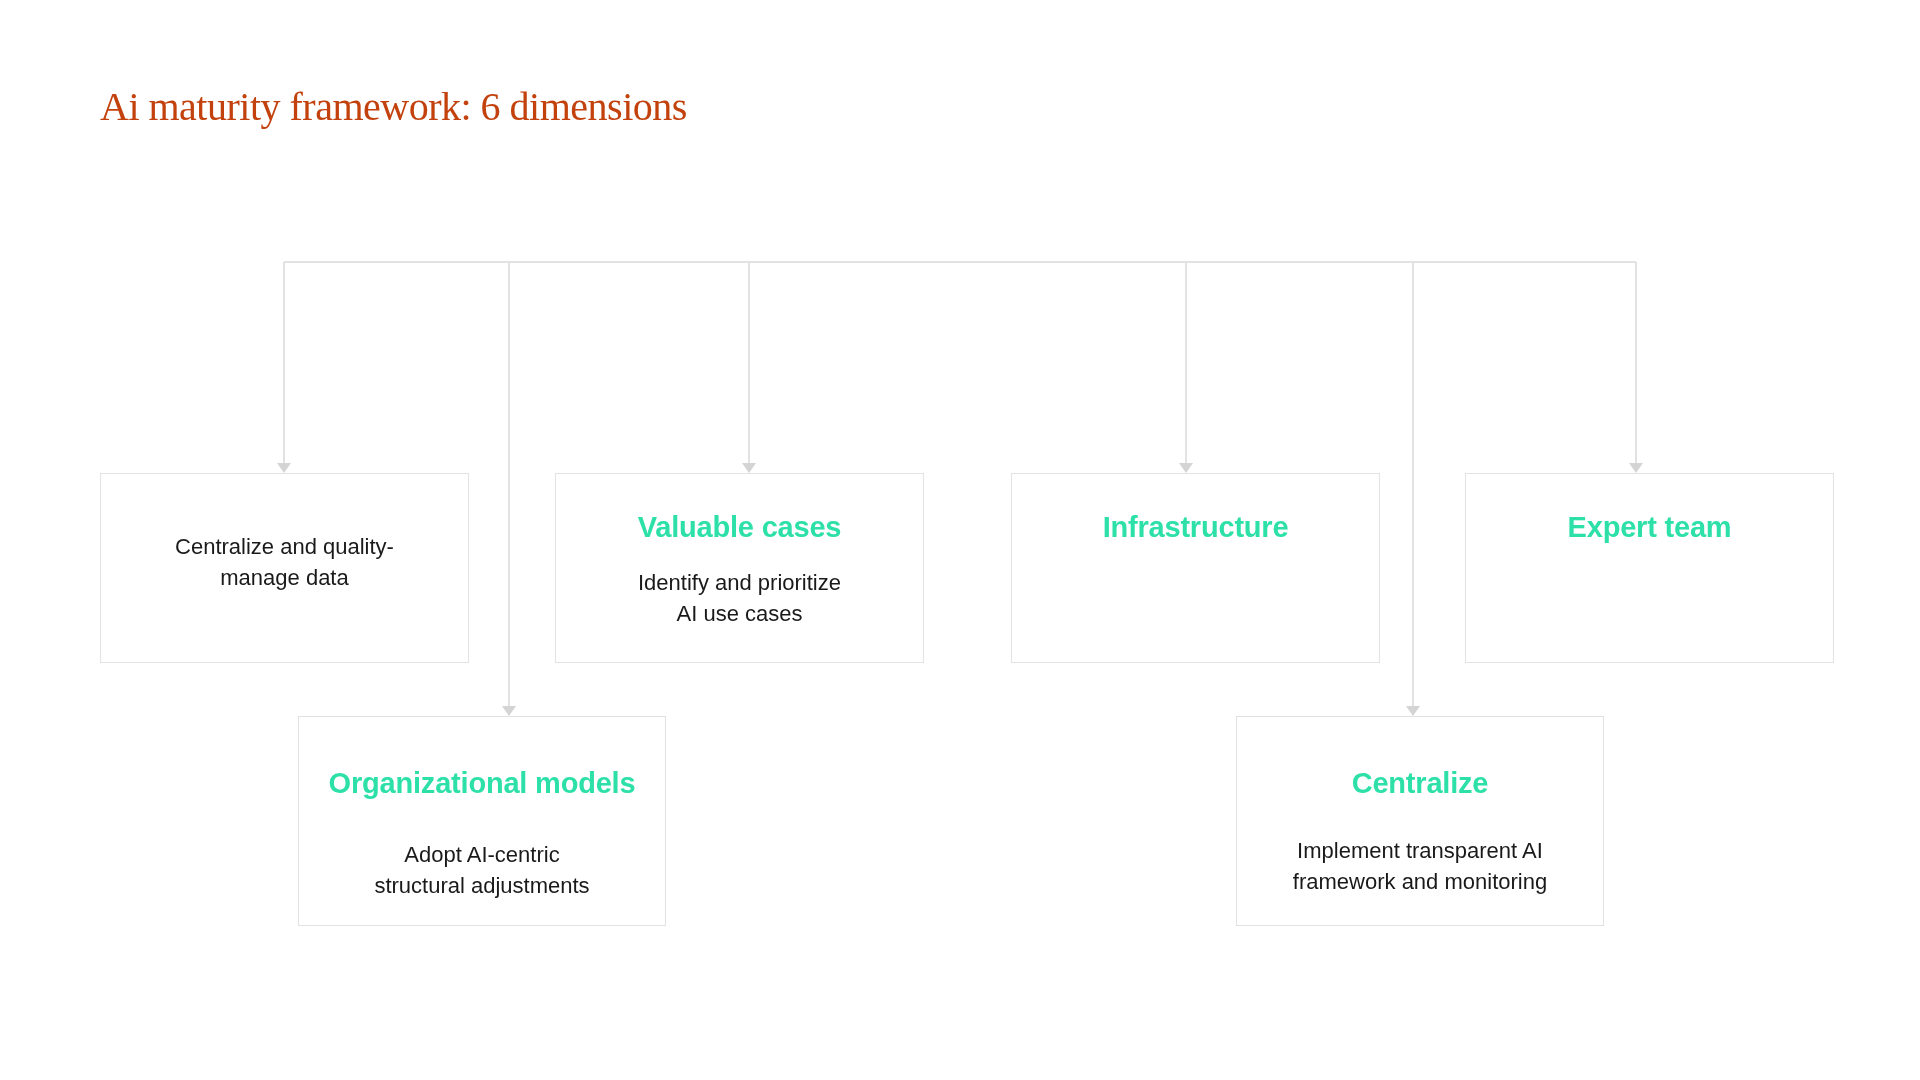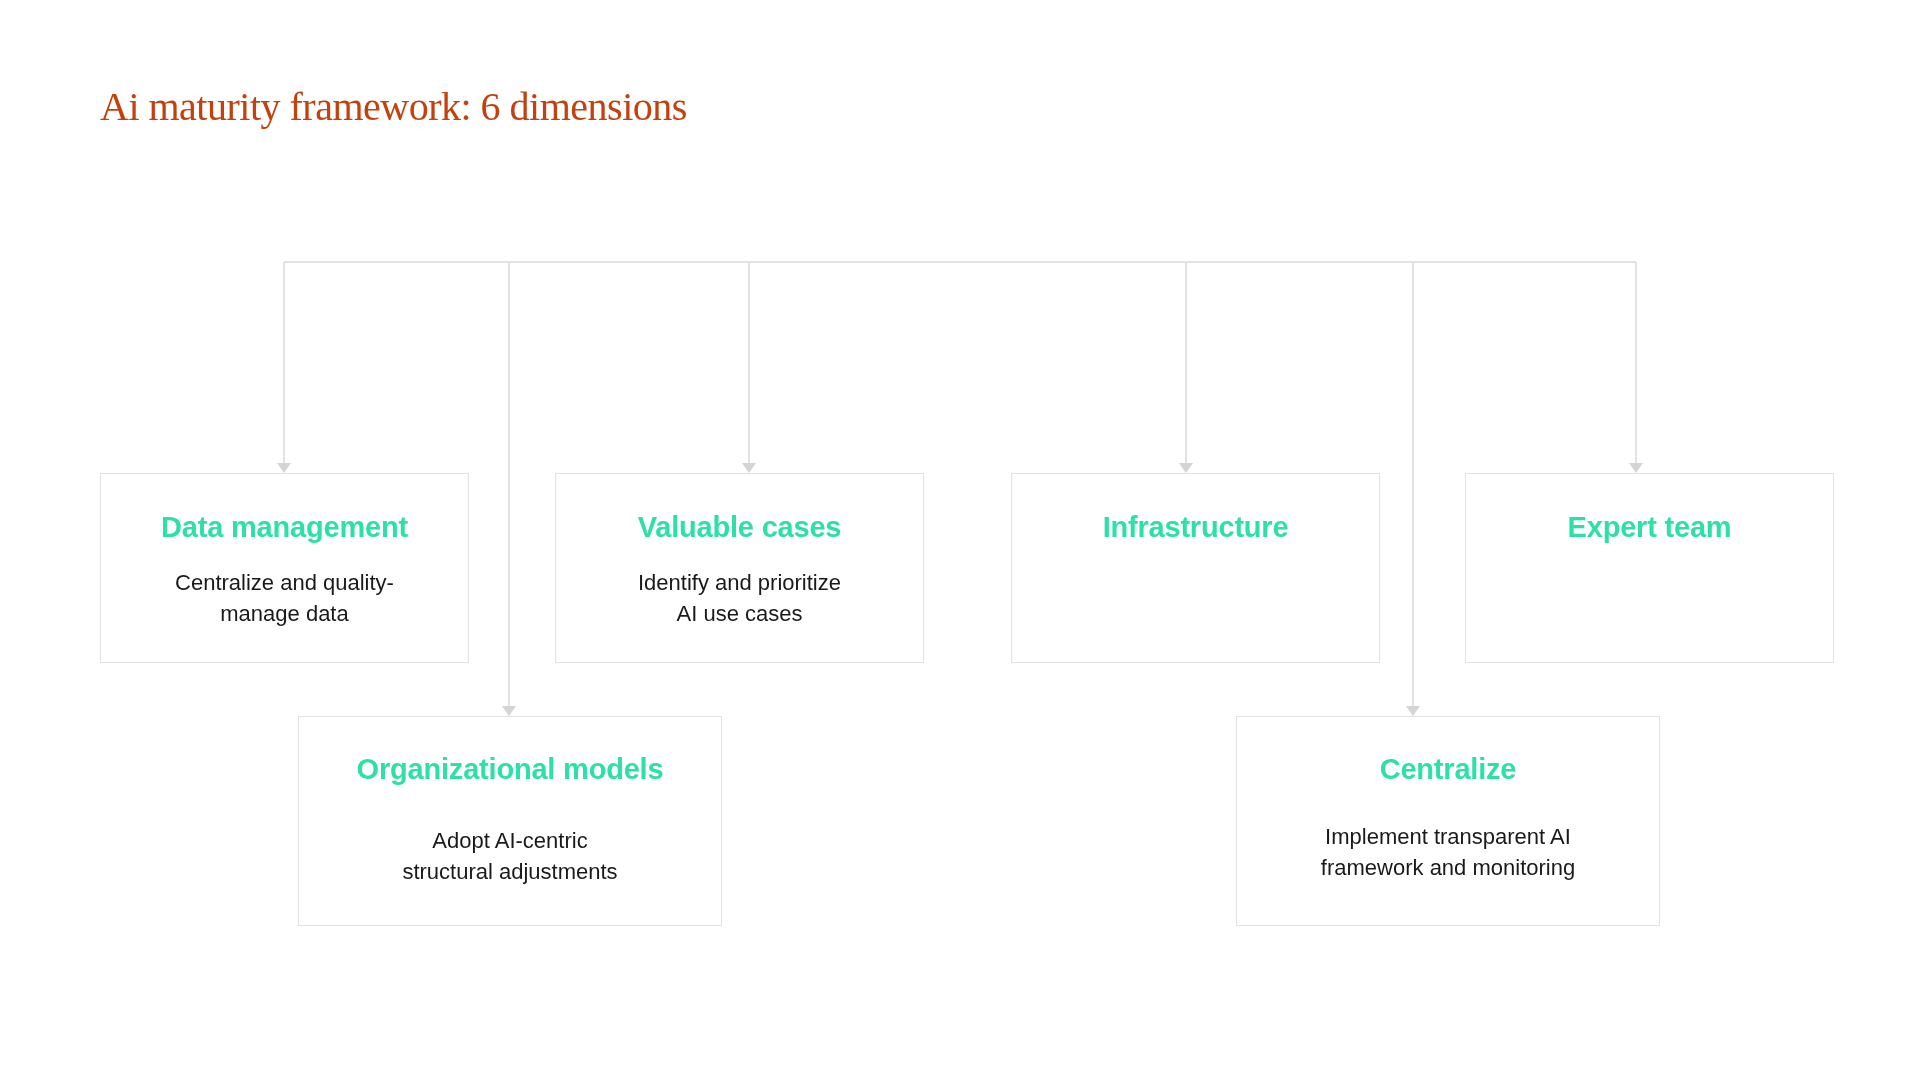--- a/index.html
+++ b/index.html
@@ -80,24 +80,24 @@
   .row-top {
     width: 369px;
     height: 190px;
     top: 473px;
     padding-top: 35px;
   }
   .row-top .card-desc { margin-top: 22px; }
 
   
   .row-bottom {
-    width: 424px;
+    width: 368px;
     height: 210px;
     top: 716px;
-    padding-top: 34px;
+    padding-top: 48px;
   }
   .row-bottom .card-desc { margin-top: 38px; }
 
   .c1 { left: 100px; }
   .c2 { left: 555px; }
   .c3 { left: 1011px; }
   .c4 { left: 1465px; gap: 10px; }
   .c5 { left: 298px; }
   .c6 { left: 1236px; }
   .c6 .card-desc { margin-top: 34px; }
@@ -126,21 +126,20 @@
       <polygon points="277,463 291,463 284,473"></polygon>
       <polygon points="742,463 756,463 749,473"></polygon>
       <polygon points="1179,463 1193,463 1186,473"></polygon>
       <polygon points="1629,463 1643,463 1636,473"></polygon>
       <polygon points="502,706 516,706 509,716"></polygon>
       <polygon points="1406,706 1420,706 1413,716"></polygon>
     </g>
   </svg>
 
   <div class="card row-top c1">
-    <div class="card-title">Data management</div>
     <div class="card-desc">
       <div>Centralize and quality-</div>
       <div>manage data</div>
     </div>
   </div>
 
   <div class="card row-top c2">
     <div class="card-title">Valuable cases</div>
     <div class="card-desc">
       <div>Identify and prioritize</div>

